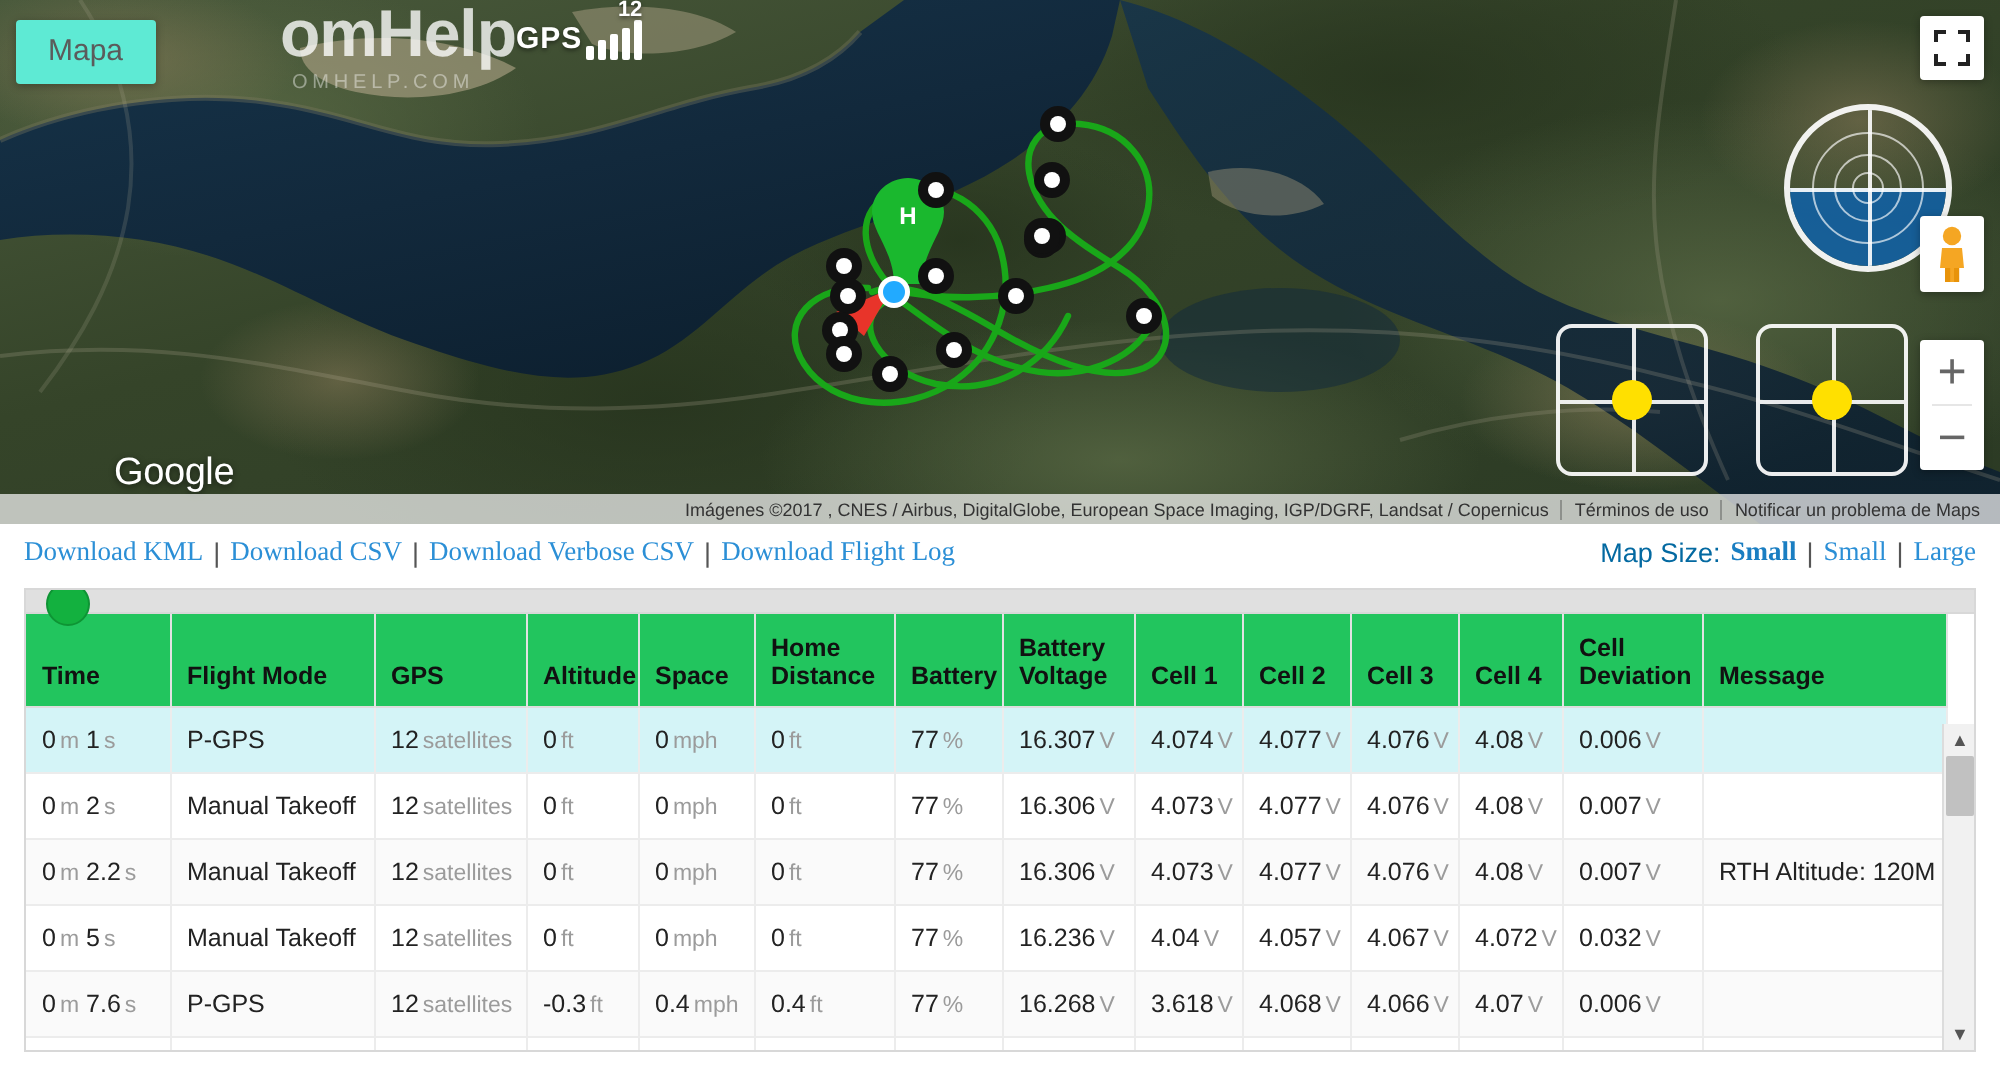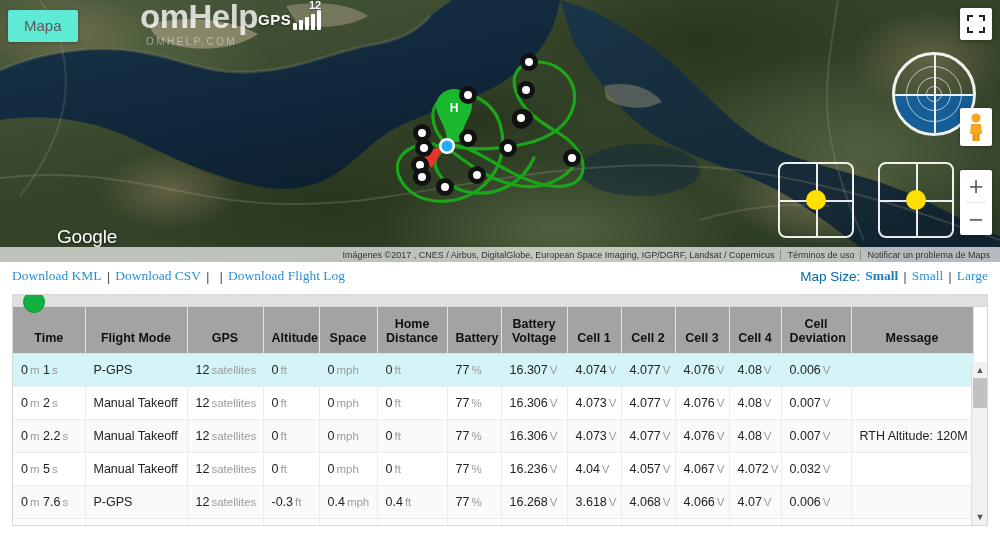--- a/index.html
+++ b/index.html
@@ -212,25 +212,25 @@
   #status-dot {
     position: absolute; left: 10px; top: -4px;
     width: 22px; height: 22px; border-radius: 50%;
     background: #13b13f;
     border: 1px solid #0e9434;
     z-index: 6;
   }
   table { border-collapse: collapse; width: 960px; table-layout: fixed; }
   th {
     font-size: 12.5px; font-weight: bold; color: #111;
-    text-align: center;
+    text-align: left;
     vertical-align: bottom;
     padding: 6px 8px 8px 8px;
     border-right: 1px solid #e2e2e2;
-    background: #a3a3a3;
+    background: #22c55e;
     height: 46px;
   }
   thead tr { border-bottom: 1px solid #ddd; }
   td {
     font-size: 12.5px; color: #222;
     padding: 9px 8px;
     border-right: 1px solid #ececec;
     border-bottom: 1px solid #ececec;
     white-space: nowrap;
     overflow: hidden;
@@ -469,20 +469,21 @@
     <span class="attr-item">Notificar un problema de Maps</span>
   </div>
 </div>
 
 <div id="links-bar">
   <div id="download-links">
     <a>Download KML</a>
     <span class="pipe">|</span>
     <a>Download CSV</a>
     <span class="pipe">|</span>
+    <a>Download Verbose CSV</a>
     <span class="pipe">|</span>
     <a>Download Flight Log</a>
   </div>
   <div id="map-size-links">
     <span class="ms-label">Map Size:</span>
     <a class="active">Small</a>
     <span class="pipe">|</span>
     <a>Small</a>
     <span class="pipe">|</span>
     <a>Large</a>

